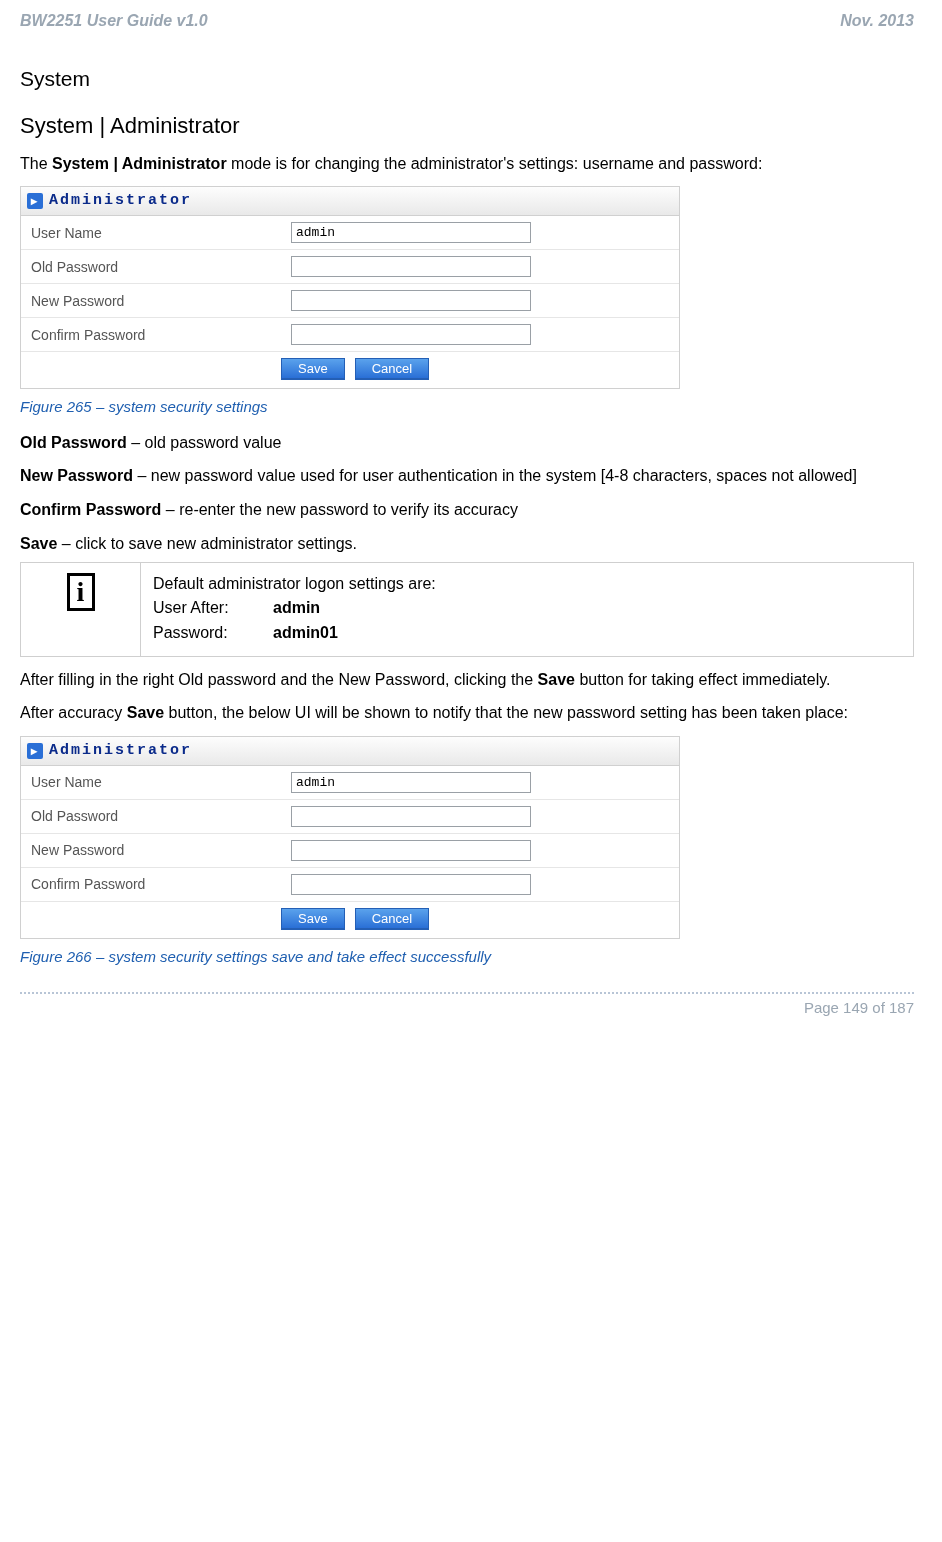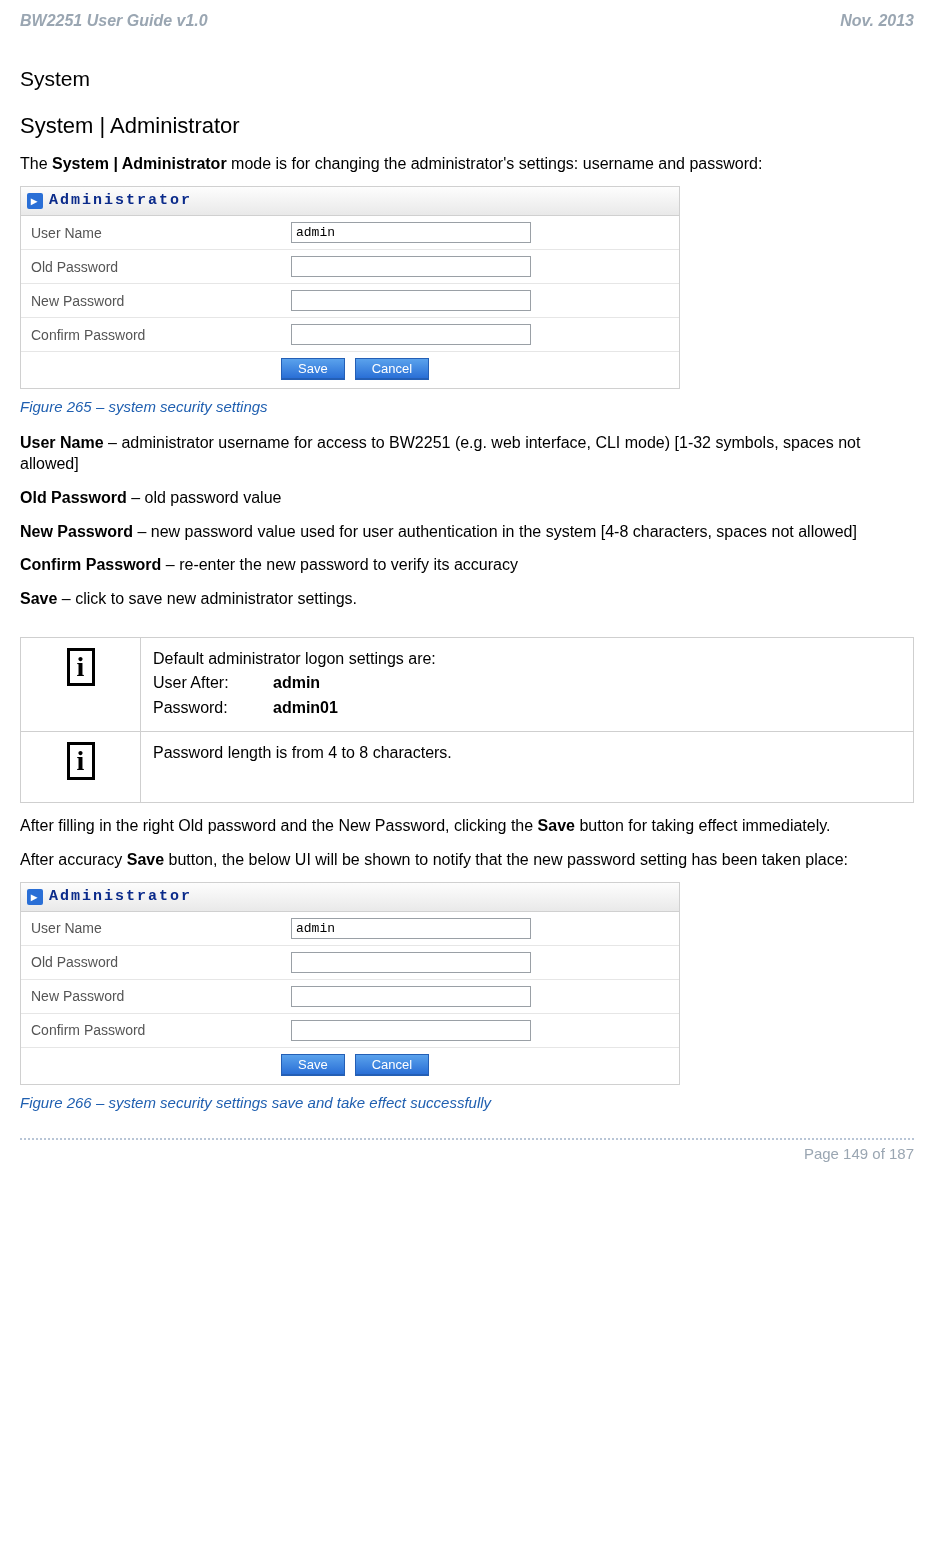--- a/index.html
+++ b/index.html
@@ -92,21 +92,21 @@
     border:1px solid #245fb5;
     color:#fff;
     font-size:13px;
     padding:2px 16px;
     cursor:pointer;
     border-bottom-width:2px;
   }
   .info-table {
     width: 100%;
     border-collapse: collapse;
-    margin: 20px 0 8px;
+    margin: 0 0 8px;
   }
   .info-table td {
     border: 1px solid #cfcfcf;
     padding: 10px 12px;
     vertical-align: top;
     font-size: 16px;
   }
   .info-table td.icon-cell {
     width: 120px;
     text-align: center;
@@ -190,21 +190,20 @@
       <input type="password" value="" style="">
     </div>
     <div class="admin-actions">
       <button class="btn">Save</button>
       <button class="btn">Cancel</button>
     </div>
   </div>
 
   <div class="figcap">Figure 265 – system security settings</div>
 
-  <p class="body"><strong>User Name</strong><span> – administrator username for access to BW2251 (e.g. web interface, CLI mode) [1-32 symbols, spaces not allowed]</span></p>
   <p class="body"><strong>Old Password</strong><span> – old password value</span></p>
   <p class="body"><strong>New Password</strong><span> – new password value used for user authentication in the system [4-8 characters, spaces not allowed]</span></p>
   <p class="body"><strong>Confirm Password</strong><span> – re-enter the new password to verify its accuracy</span></p>
   <p class="body"><strong>Save</strong><span> – click to save new administrator settings.</span></p>
 
   <table class="info-table">
     <tbody>
         <tr>
       <td class="icon-cell"><span class="info-icon"></span></td>
       <td>
@@ -212,24 +211,20 @@
         <div class="kvp">
               <span class="k">User After:</span>
               <span class="v">admin</span>
             </div>
         <div class="kvp">
               <span class="k">Password:</span>
               <span class="v">admin01</span>
             </div>
       </td>
     </tr>
-    <tr>
-      <td class="icon-cell"><span class="info-icon"></span></td>
-      <td>Password length is from 4 to 8 characters.</td>
-    </tr>
   </tbody>
     </table>
 
   <p class="body">
     <span>After filling in the right Old password and the New Password, clicking the </span><strong>Save</strong><span> button for taking effect immediately.</span>
   </p>
   <p class="body">
     <span>After accuracy </span><strong>Save</strong><span> button, the below UI will be shown to notify that the new password setting has been taken place:</span>
   </p>
 

